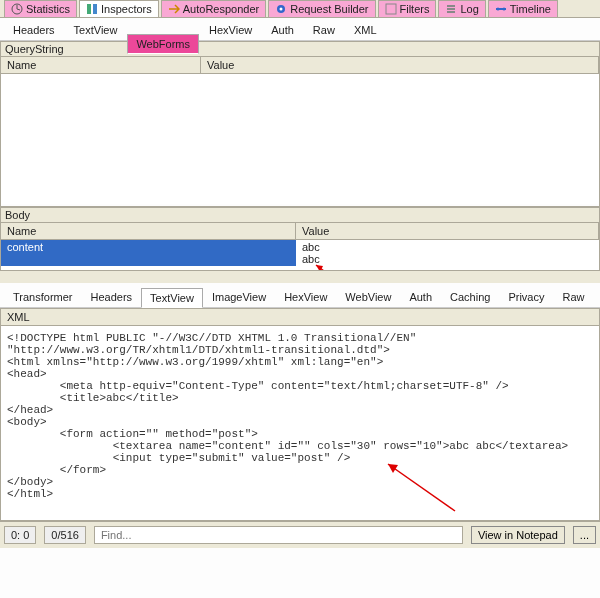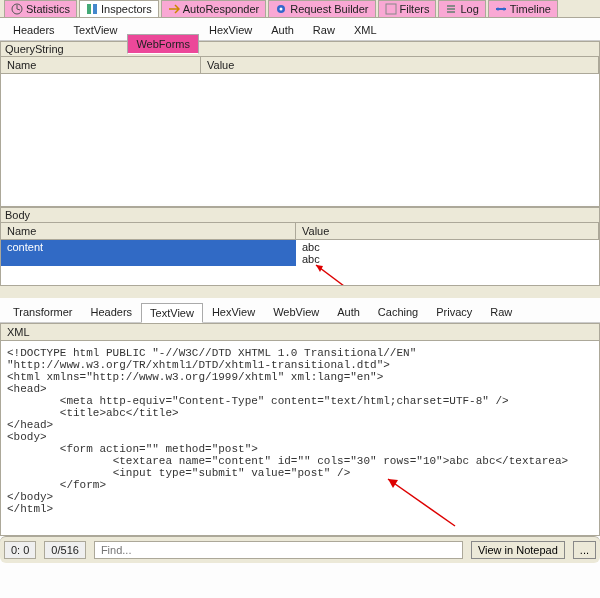--- a/index.html
+++ b/index.html
@@ -13,28 +13,28 @@
   .sub-tab.active { border: 1px solid #aaa; border-bottom: 1px solid #fff; background: #ec4899; position: relative; top: 14px; }
   .section-label { background: #ece9d8; border: 1px solid #aca899; padding: 1px 4px; font-size: 11px; }
   .panel { border: 1px solid #aca899; border-top: none; }
   .grid-header { display: flex; background: #ece9d8; border-bottom: 1px solid #aca899; font-size: 11px; }
   .grid-header .col { padding: 2px 6px; border-right: 1px solid #aca899; }
   .grid-body { background: #fff; overflow: auto; }
   .grid-row { display: flex; font-size: 11px; }
   .grid-row .cell { padding: 1px 6px; }
   .grid-row.selected .cell.name { background: #316ac5; color: #fff; }
   .qs-area { height: 150px; }
-  .body-area .grid-body { height: 45px; }
+  .body-area .grid-body { height: 30px; }
   .gap { height: 12px; background: #ece9d8; }
   .resp-tabs { display: flex; border-bottom: 1px solid #ccc; padding-left: 4px; padding-top: 4px; }
   .small-tab { padding: 3px 8px; font-size: 11px; border: 1px solid transparent; }
   .small-tab.active { border: 1px solid #aaa; border-bottom: 1px solid #fff; background: #fff; position: relative; top: 1px; }
   .xml-bar { background: #ece9d8; border: 1px solid #aca899; padding: 2px 6px; font-size: 11px; }
   .source-view { font-family: Consolas, "Courier New", monospace; font-size: 11px; background: #fff; padding: 6px; border: 1px solid #aca899; border-top: none; white-space: pre-wrap; height: 195px; overflow: hidden; color: #333; }
-  .status-bar { display: flex; align-items: flex-end; background: #ece9d8; border-top: 1px solid #aca899; padding: 4px; gap: 8px; border-radius: 6px; }
+  .status-bar { display: flex; align-items: flex-end; background: #ece9d8; border-top: 1px solid #aca899; padding: 4px; gap: 8px; }
   .status-cell { border: 1px solid #aca899; padding: 2px 6px; font-size: 11px; background: #efefef; }
   .find-box { flex: 1; border: 1px solid #aca899; padding: 2px 6px; color: #888; font-size: 11px; background: #fff; }
   .btn { border: 1px solid #888; background: #ece9d8; padding: 2px 6px; font-size: 11px; }
   .arrow { position: absolute; pointer-events: none; }
 </style>
 </head>
 <body>
 
 <div class="top-tabs">
   <div class="top-tab">
@@ -125,20 +125,21 @@
       </svg>
   </div>
 </div>
 
 <div class="gap"></div>
 
 <div class="resp-tabs">
   <div class="small-tab">Transformer</div>
   <div class="small-tab">Headers</div>
   <div class="small-tab active">TextView</div>
+  <div class="small-tab">ImageView</div>
   <div class="small-tab">HexView</div>
   <div class="small-tab">WebView</div>
   <div class="small-tab">Auth</div>
   <div class="small-tab">Caching</div>
   <div class="small-tab">Privacy</div>
   <div class="small-tab">Raw</div>
 </div>
 <div class="xml-bar">XML</div>
 
 <div style="position:relative">

